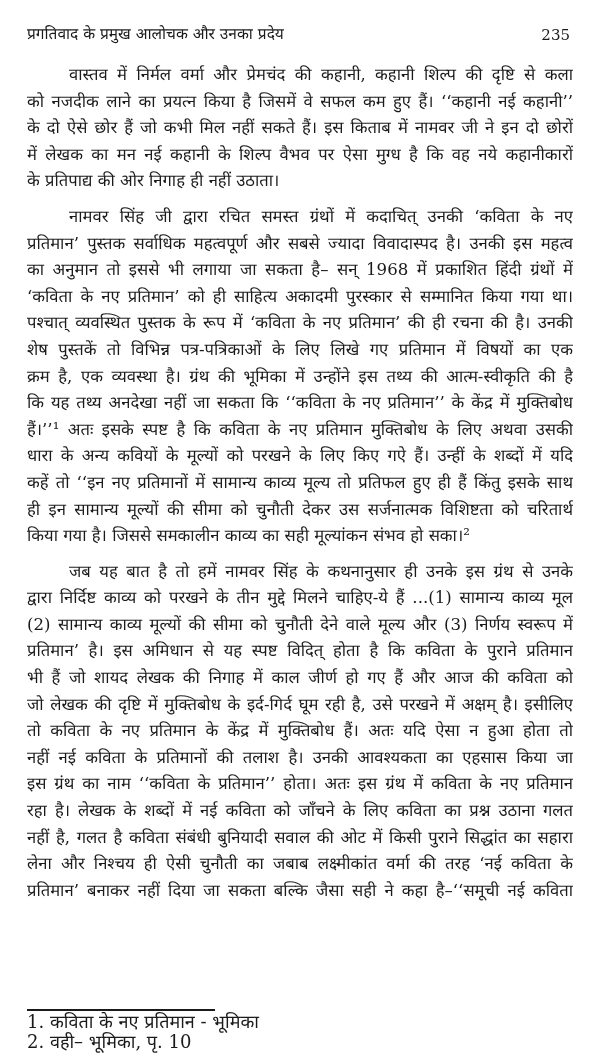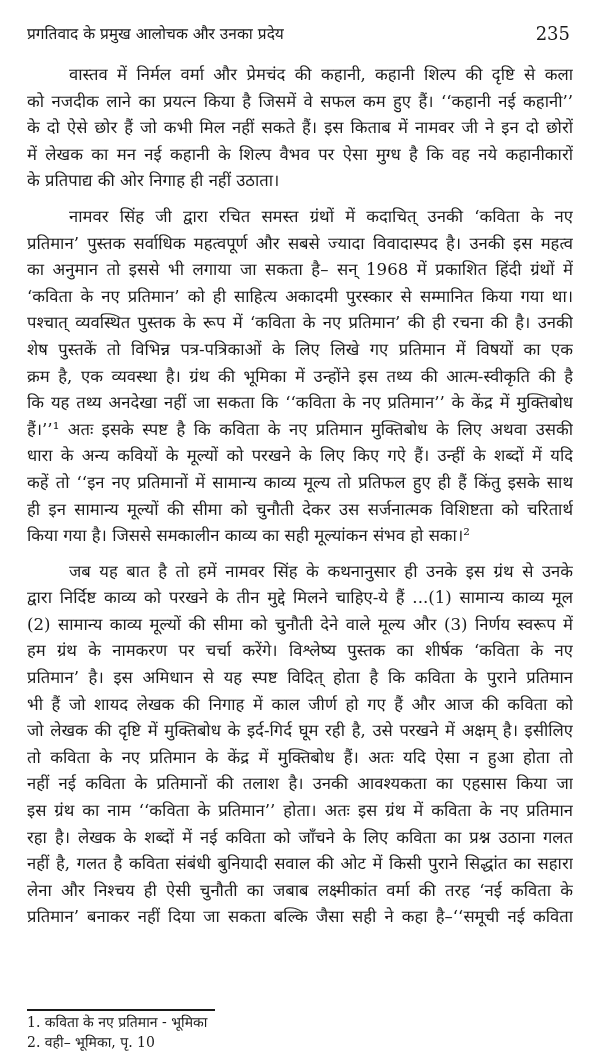--- a/index.html
+++ b/index.html
@@ -1,30 +1,30 @@
 <!DOCTYPE html>
 <html><head>
 <meta charset="utf-8">
 <style>
   html, body { margin: 0; padding: 0; background: #ffffff; }
   body { width: 600px; height: 1063px; position: relative; overflow: hidden;
          font-family: "DejaVu Serif", "Liberation Serif", serif; color: #1a1a1a; }
   .header { position: absolute; left: 27px; right: 30px; top: 20px; height: 24px;
             display: flex; justify-content: space-between; align-items: flex-end;
             font-size: 15.5px; }
-  .page-number { font-size: 18px; }
+  .page-number { font-size: 15px; }
   .body-text { position: absolute; left: 27px; right: 27px; top: 62px; }
   .para { margin: 0 0 9px 0; }
   .line { display: block; height: 26.6px; line-height: 26.6px; font-size: 16.6px;
           white-space: nowrap; text-align: justify; text-align-last: justify; overflow: hidden; }
   .line.last { text-align-last: left; }
   .line.indent { padding-left: 42px; }
   .footnote-rule { position: absolute; left: 27px; top: 1009px; width: 188px; height: 0;
                    border-top: 2px solid #1a1a1a; }
-  .footnotes { position: absolute; left: 27px; top: 1012px; font-size: 14px; }
+  .footnotes { position: absolute; left: 27px; top: 1012px; font-size: 18px; }
   .footnote { height: 20px; line-height: 20px; white-space: nowrap; }
 </style>
 </head>
 <body>
 
 <div class="header">
   <span>प्रगतिवाद के प्रमुख आलोचक और उनका प्रदेय</span>
   <span class="page-number">235</span>
 </div>
 
@@ -48,21 +48,20 @@
     <span class="line">हैं।’’¹ अतः इसके स्पष्ट है कि कविता के नए प्रतिमान मुक्तिबोध के लिए अथवा उसकी</span>
     <span class="line">धारा के अन्य कवियों के मूल्यों को परखने के लिए किए गऐ हैं। उन्हीं के शब्दों में यदि</span>
     <span class="line">कहें तो ‘‘इन नए प्रतिमानों में सामान्य काव्य मूल्य तो प्रतिफल हुए ही हैं किंतु इसके साथ</span>
     <span class="line">ही इन सामान्य मूल्यों की सीमा को चुनौती देकर उस सर्जनात्मक विशिष्टता को चरितार्थ</span>
     <span class="line last">किया गया है। जिससे समकालीन काव्य का सही मूल्यांकन संभव हो सका।²</span>
   </div>
   <div class="para">
     <span class="line indent">जब यह बात है तो हमें नामवर सिंह के कथनानुसार ही उनके इस ग्रंथ से उनके</span>
     <span class="line">द्वारा निर्दिष्ट काव्य को परखने के तीन मुद्दे मिलने चाहिए-ये हैं ...(1) सामान्य काव्य मूल</span>
     <span class="line">(2) सामान्य काव्य मूल्यों की सीमा को चुनौती देने वाले मूल्य और (3) निर्णय स्वरूप में</span>
-    <span class="line">हम ग्रंथ के नामकरण पर चर्चा करेंगे। विश्लेष्य पुस्तक का शीर्षक ‘कविता के नए</span>
     <span class="line">प्रतिमान’ है। इस अमिधान से यह स्पष्ट विदित् होता है कि कविता के पुराने प्रतिमान</span>
     <span class="line">भी हैं जो शायद लेखक की निगाह में काल जीर्ण हो गए हैं और आज की कविता को</span>
     <span class="line">जो लेखक की दृष्टि में मुक्तिबोध के इर्द-गिर्द घूम रही है, उसे परखने में अक्षम् है। इसीलिए</span>
     <span class="line">तो कविता के नए प्रतिमान के केंद्र में मुक्तिबोध हैं। अतः यदि ऐसा न हुआ होता तो</span>
     <span class="line">नहीं नई कविता के प्रतिमानों की तलाश है। उनकी आवश्यकता का एहसास किया जा</span>
     <span class="line">इस ग्रंथ का नाम ‘‘कविता के प्रतिमान’’ होता। अतः इस ग्रंथ में कविता के नए प्रतिमान</span>
     <span class="line">रहा है। लेखक के शब्दों में नई कविता को जाँचने के लिए कविता का प्रश्न उठाना गलत</span>
     <span class="line">नहीं है, गलत है कविता संबंधी बुनियादी सवाल की ओट में किसी पुराने सिद्धांत का सहारा</span>
     <span class="line">लेना और निश्चय ही ऐसी चुनौती का जबाब लक्ष्मीकांत वर्मा की तरह ‘नई कविता के</span>
     <span class="line">प्रतिमान’ बनाकर नहीं दिया जा सकता बल्कि जैसा सही ने कहा है–‘‘समूची नई कविता</span>

